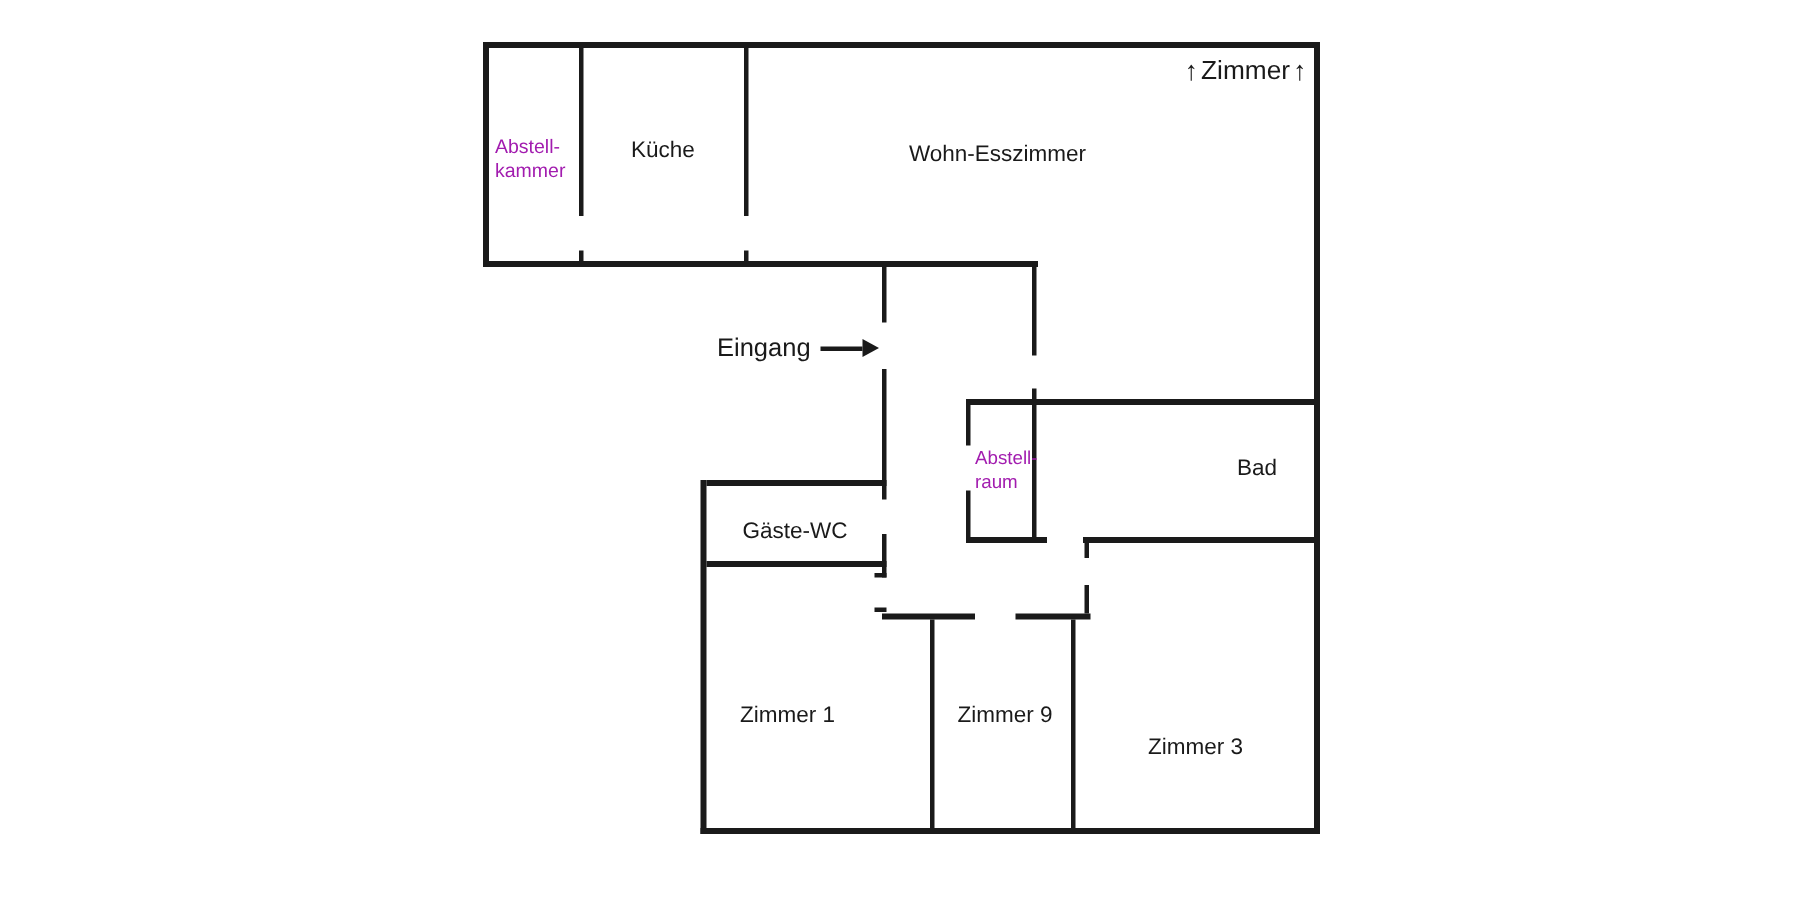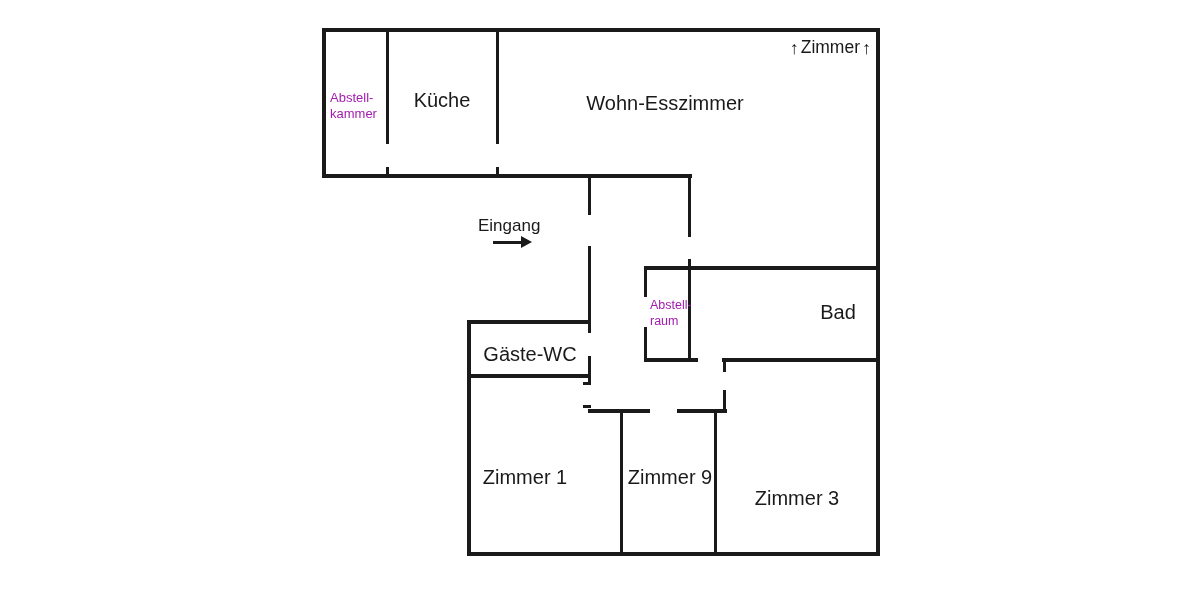--- a/index.html
+++ b/index.html
@@ -16,21 +16,21 @@
     color: #1a1a1a;
     overflow: hidden;
   }
   .wall {
     position: absolute;
     background: #1a1a1a;
   }
   .lbl {
     position: absolute;
     transform: translate(-50%, -50%);
-    font-size: 20px;
+    font-size: 15px;
     white-space: nowrap;
     color: #1a1a1a;
   }
   .lbl-small {
     position: absolute;
     transform: translateY(-50%);
     font-size: 13px;
     line-height: 16px;
     white-space: nowrap;
     color: #a21caf;
@@ -54,21 +54,20 @@
   }
   #eingang-row {
     position: absolute;
     left: 478px;
     top: 232px;
     transform: translateY(-50%);
     display: flex;
     align-items: center;
     font-size: 17px;
     white-space: nowrap;
-    flex-direction: column;
   }
   #entrance-arrow {
     display: flex;
     align-items: center;
     margin-left: 7px;
   }
   #entrance-arrow .shaft {
     width: 28px;
     height: 3px;
     background: #1a1a1a;

